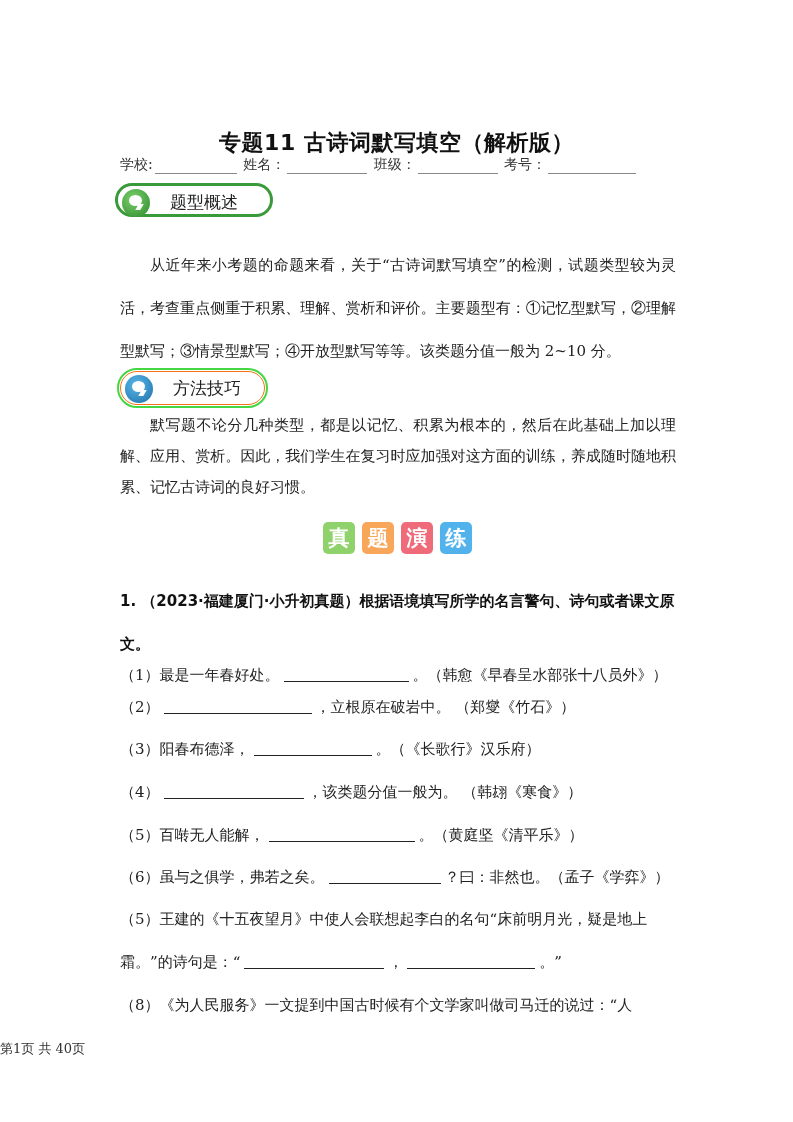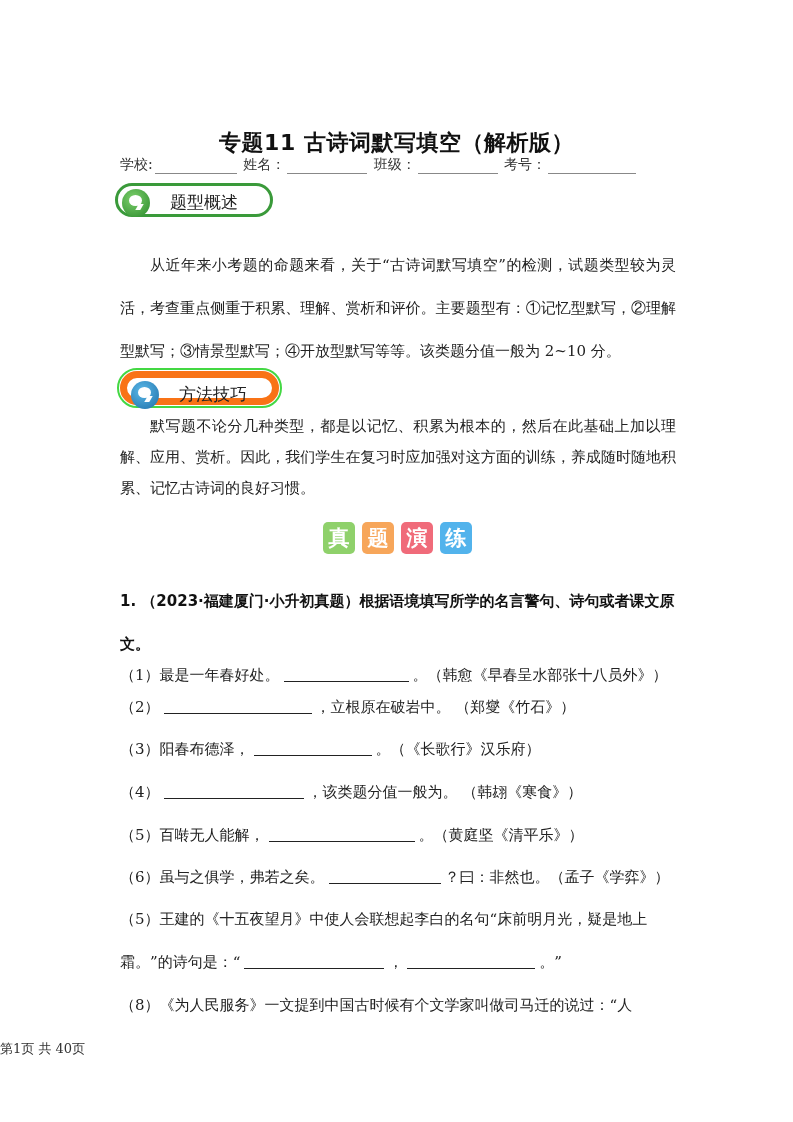--- a/index.html
+++ b/index.html
@@ -12,25 +12,25 @@
     .info { left: 120px; top: 156px; font-size: 14px; color: #333; white-space: nowrap; }
     .info .lbl { display: inline-block; }
     .info .blank { display: inline-block; border-bottom: 1px solid #888; height: 14px; vertical-align: bottom; margin: 0 2px; }
     .banner { height: 34px; border-radius: 18px; box-sizing: border-box; text-align: right; }
     .banner .bubble { position: absolute; left: 4px; top: 3px; width: 28px; height: 28px; border-radius: 50%; }
     .banner .bubble::after { content: ""; position: absolute; left: 7px; top: 6px; width: 13px; height: 11px; border-radius: 50%; background: #fff; }
     .banner .bubble::before { content: ""; position: absolute; left: 15px; top: 15px; width: 5px; height: 6px; background: #fff; transform: skewX(-30deg); z-index: 1; }
     .banner .btext { position: absolute; left: 52px; top: 5px; font-size: 17px; font-family: "DejaVu Sans", "Liberation Sans", sans-serif; color: #222; }
     .b1 { left: 115px; top: 183px; width: 158px; border: 3px solid #3a9a3a; background: #ffffff; }
     .b1 .bubble { background: radial-gradient(circle at 40% 35%, #7ccf6c, #2b8a2b); }
-    .b2 { left: 120px; top: 371px; width: 159px; border: 7px solid #f97316; background: #fff; outline: 2px solid #43d843; outline-offset: 1px; border-radius: 18px; }
+    .b2 { left: 120px; top: 371px; width: 145px; border: 1px solid #f97316; background: #fff; outline: 2px solid #43d843; outline-offset: 1px; border-radius: 18px; }
     .b2 .bubble { background: radial-gradient(circle at 40% 35%, #5ab8e8, #1e6fa8); }
     .para { left: 120px; width: 556px; font-size: 15px; color: #222; text-align: justify; }
     .p1 { top: 244px; line-height: 43px; }
-    .p2 { top: 411px; line-height: 31px; }
+    .p2 { top: 411px; line-height: 31px; font-family: Liberation Mono, monospace; }
     .indent { text-indent: 30px; }
     .tiles { left: 323px; top: 522px; display: flex; gap: 7px; }
     .tile { width: 32px; height: 32px; border-radius: 5px; color: #fff; font-size: 21px; font-weight: bold;
       text-align: center; line-height: 32px; font-family: "DejaVu Sans", "Liberation Sans", sans-serif; }
     .q1 { left: 120px; width: 556px; top: 580px; font-size: 15px; font-weight: bold; line-height: 43px;
       font-family: "DejaVu Sans", "Liberation Sans", sans-serif; color: #111; }
     .item { left: 120px; width: 560px; font-size: 15px; color: #222; white-space: nowrap; }
     .ln { display: inline-block; border-bottom: 1px solid #222; height: 15px; vertical-align: -2px; margin: 0 4px; }
     .footer { left: 0; width: 793px; top: 1040px; text-align: left; font-size: 13px; color: #333; }
   </style>

